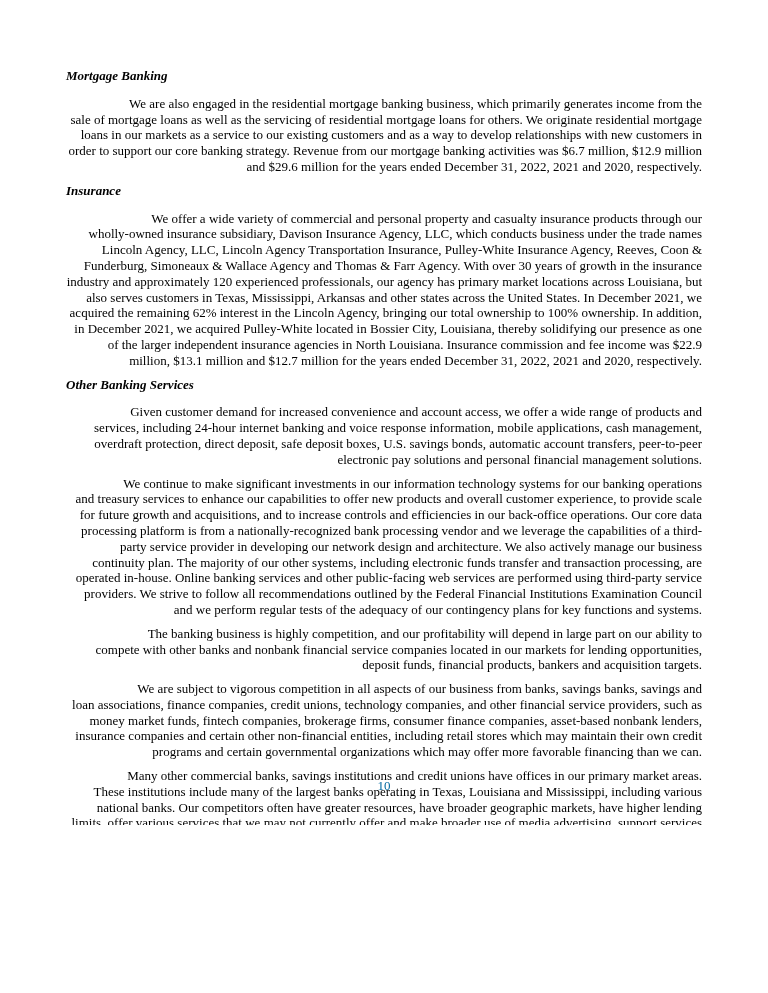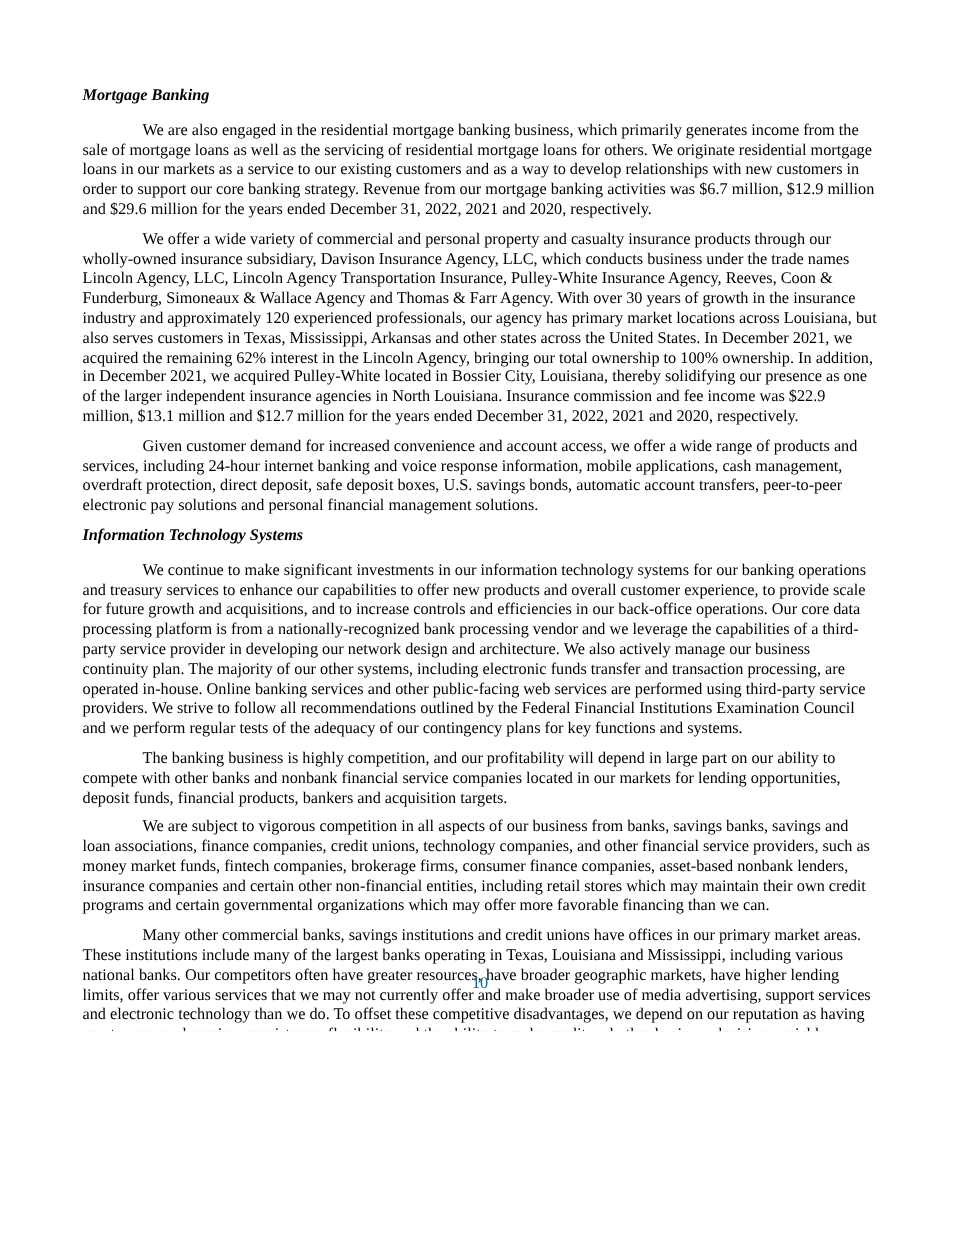--- a/index.html
+++ b/index.html
@@ -27,21 +27,21 @@
     margin: 0 0 12px 0;
     padding: 0;
   }
   .doc-heading.italic {
     font-style: italic;
   }
   .doc-para {
     margin: 0 0 8px 0;
     padding: 0;
     text-indent: 48px;
-    text-align: left;
+    text-align: right;
   }
   .section {
     margin: 0;
     padding: 0;
   }
   .section + .section {
     margin-top: 0;
   }
   .page-number {
     position: absolute;
@@ -57,29 +57,30 @@
 <body>
 
 <div class="page">
 
   <div class="section">
     <h2 class="doc-heading italic">Mortgage Banking</h2>
     <p class="doc-para">We are also engaged in the residential mortgage banking business, which primarily generates income from the sale of mortgage loans as well as the servicing of residential mortgage loans for others. We originate residential mortgage loans in our markets as a service to our existing customers and as a way to develop relationships with new customers in order to support our core banking strategy. Revenue from our mortgage banking activities was $6.7 million, $12.9 million and $29.6 million for the years ended December 31, 2022, 2021 and 2020, respectively.</p>
   </div>
 
   <div class="section">
+    <h2 class="doc-heading italic">Insurance</h2>
     <p class="doc-para">We offer a wide variety of commercial and personal property and casualty insurance products through our wholly-owned insurance subsidiary, Davison Insurance Agency, LLC, which conducts business under the trade names Lincoln Agency, LLC, Lincoln Agency Transportation Insurance, Pulley-White Insurance Agency, Reeves, Coon &amp; Funderburg, Simoneaux &amp; Wallace Agency and Thomas &amp; Farr Agency. With over 30 years of growth in the insurance industry and approximately 120 experienced professionals, our agency has primary market locations across Louisiana, but also serves customers in Texas, Mississippi, Arkansas and other states across the United States. In December 2021, we acquired the remaining 62% interest in the Lincoln Agency, bringing our total ownership to 100% ownership. In addition, in December 2021, we acquired Pulley-White located in Bossier City, Louisiana, thereby solidifying our presence as one of the larger independent insurance agencies in North Louisiana. Insurance commission and fee income was $22.9 million, $13.1 million and $12.7 million for the years ended December 31, 2022, 2021 and 2020, respectively.</p>
   </div>
 
   <div class="section">
+    <h2 class="doc-heading italic">Other Banking Services</h2>
     <p class="doc-para">Given customer demand for increased convenience and account access, we offer a wide range of products and services, including 24-hour internet banking and voice response information, mobile applications, cash management, overdraft protection, direct deposit, safe deposit boxes, U.S. savings bonds, automatic account transfers, peer-to-peer electronic pay solutions and personal financial management solutions.</p>
   </div>
 
   <div class="section">
-    <h2 class="doc-heading italic">Information Technology Systems</h2>
     <p class="doc-para">We continue to make significant investments in our information technology systems for our banking operations and treasury services to enhance our capabilities to offer new products and overall customer experience, to provide scale for future growth and acquisitions, and to increase controls and efficiencies in our back-office operations. Our core data processing platform is from a nationally-recognized bank processing vendor and we leverage the capabilities of a third-party service provider in developing our network design and architecture. We also actively manage our business continuity plan. The majority of our other systems, including electronic funds transfer and transaction processing, are operated in-house. Online banking services and other public-facing web services are performed using third-party service providers. We strive to follow all recommendations outlined by the Federal Financial Institutions Examination Council and we perform regular tests of the adequacy of our contingency plans for key functions and systems.</p>
   </div>
 
   <div class="section">
     <p class="doc-para">The banking business is highly competition, and our profitability will depend in large part on our ability to compete with other banks and nonbank financial service companies located in our markets for lending opportunities, deposit funds, financial products, bankers and acquisition targets.</p>
     <p class="doc-para">We are subject to vigorous competition in all aspects of our business from banks, savings banks, savings and loan associations, finance companies, credit unions, technology companies, and other financial service providers, such as money market funds, fintech companies, brokerage firms, consumer finance companies, asset-based nonbank lenders, insurance companies and certain other non-financial entities, including retail stores which may maintain their own credit programs and certain governmental organizations which may offer more favorable financing than we can.</p>
     <p class="doc-para">Many other commercial banks, savings institutions and credit unions have offices in our primary market areas. These institutions include many of the largest banks operating in Texas, Louisiana and Mississippi, including various national banks. Our competitors often have greater resources, have broader geographic markets, have higher lending limits, offer various services that we may not currently offer and make broader use of media advertising, support services and electronic technology than we do. To offset these competitive disadvantages, we depend on our reputation as having greater personal service, consistency, flexibility and the ability to make credit and other business decisions quickly.</p>
   </div>
 
   <div class="page-number">10</div>

